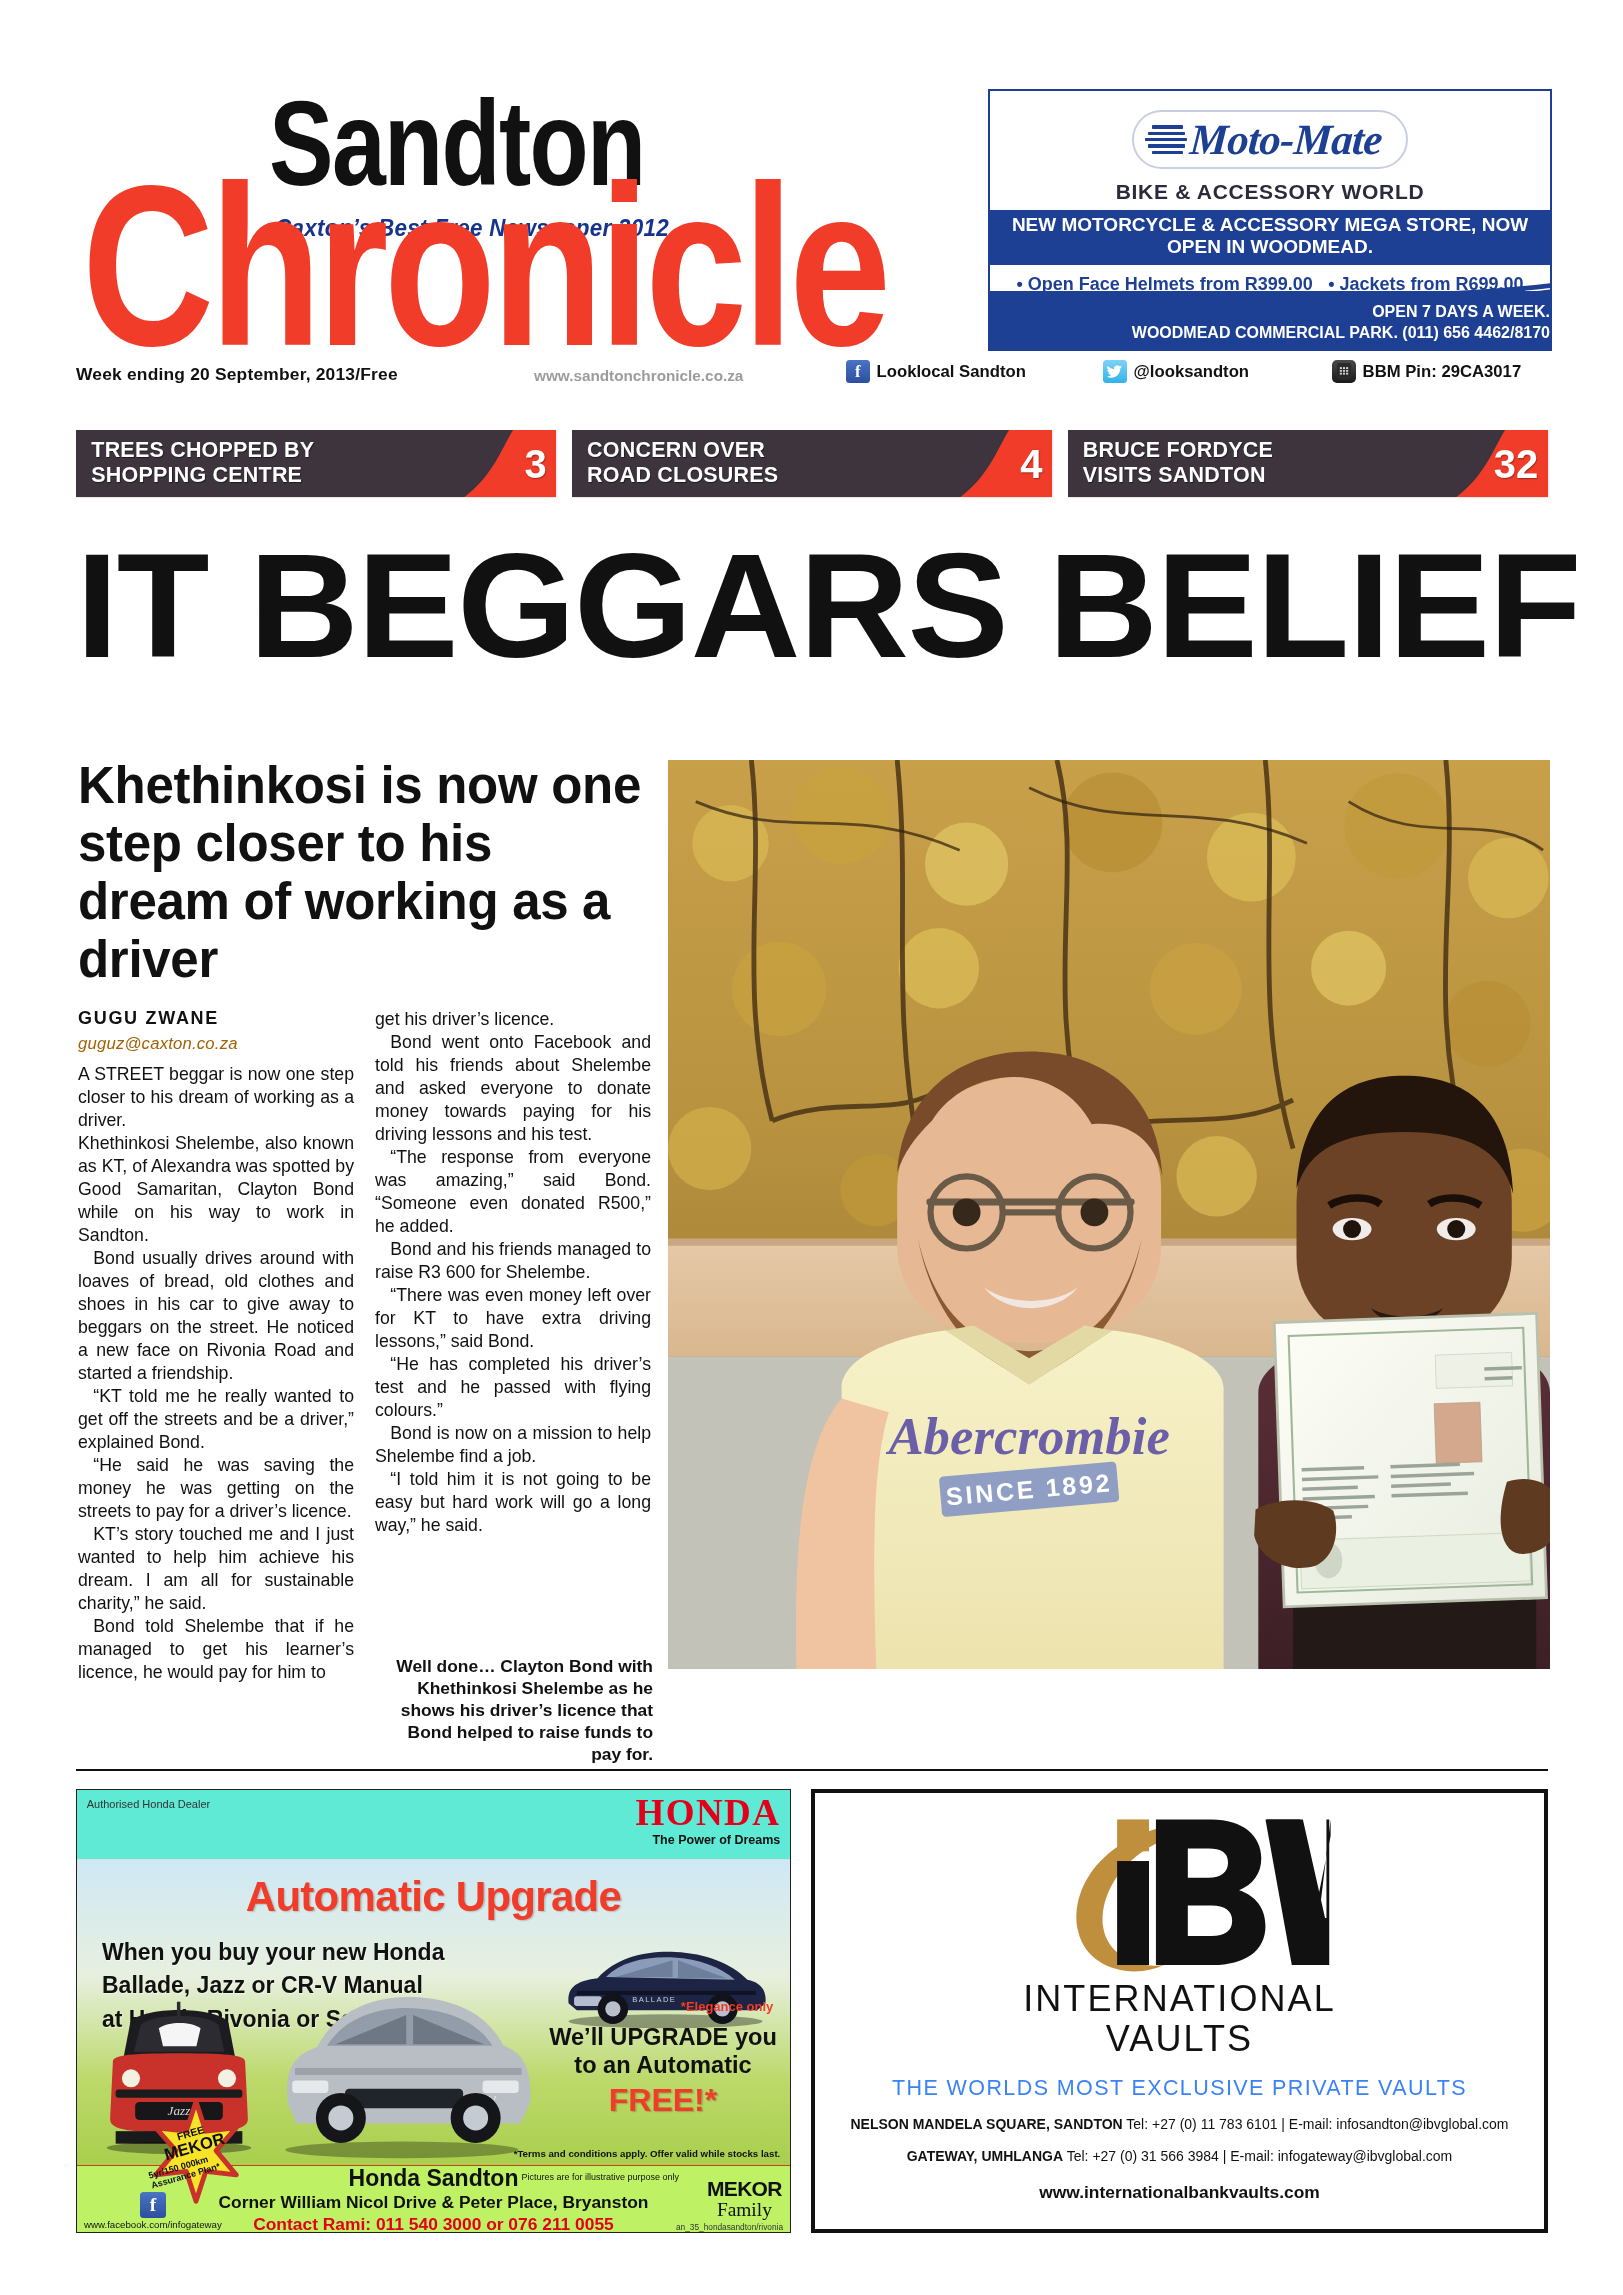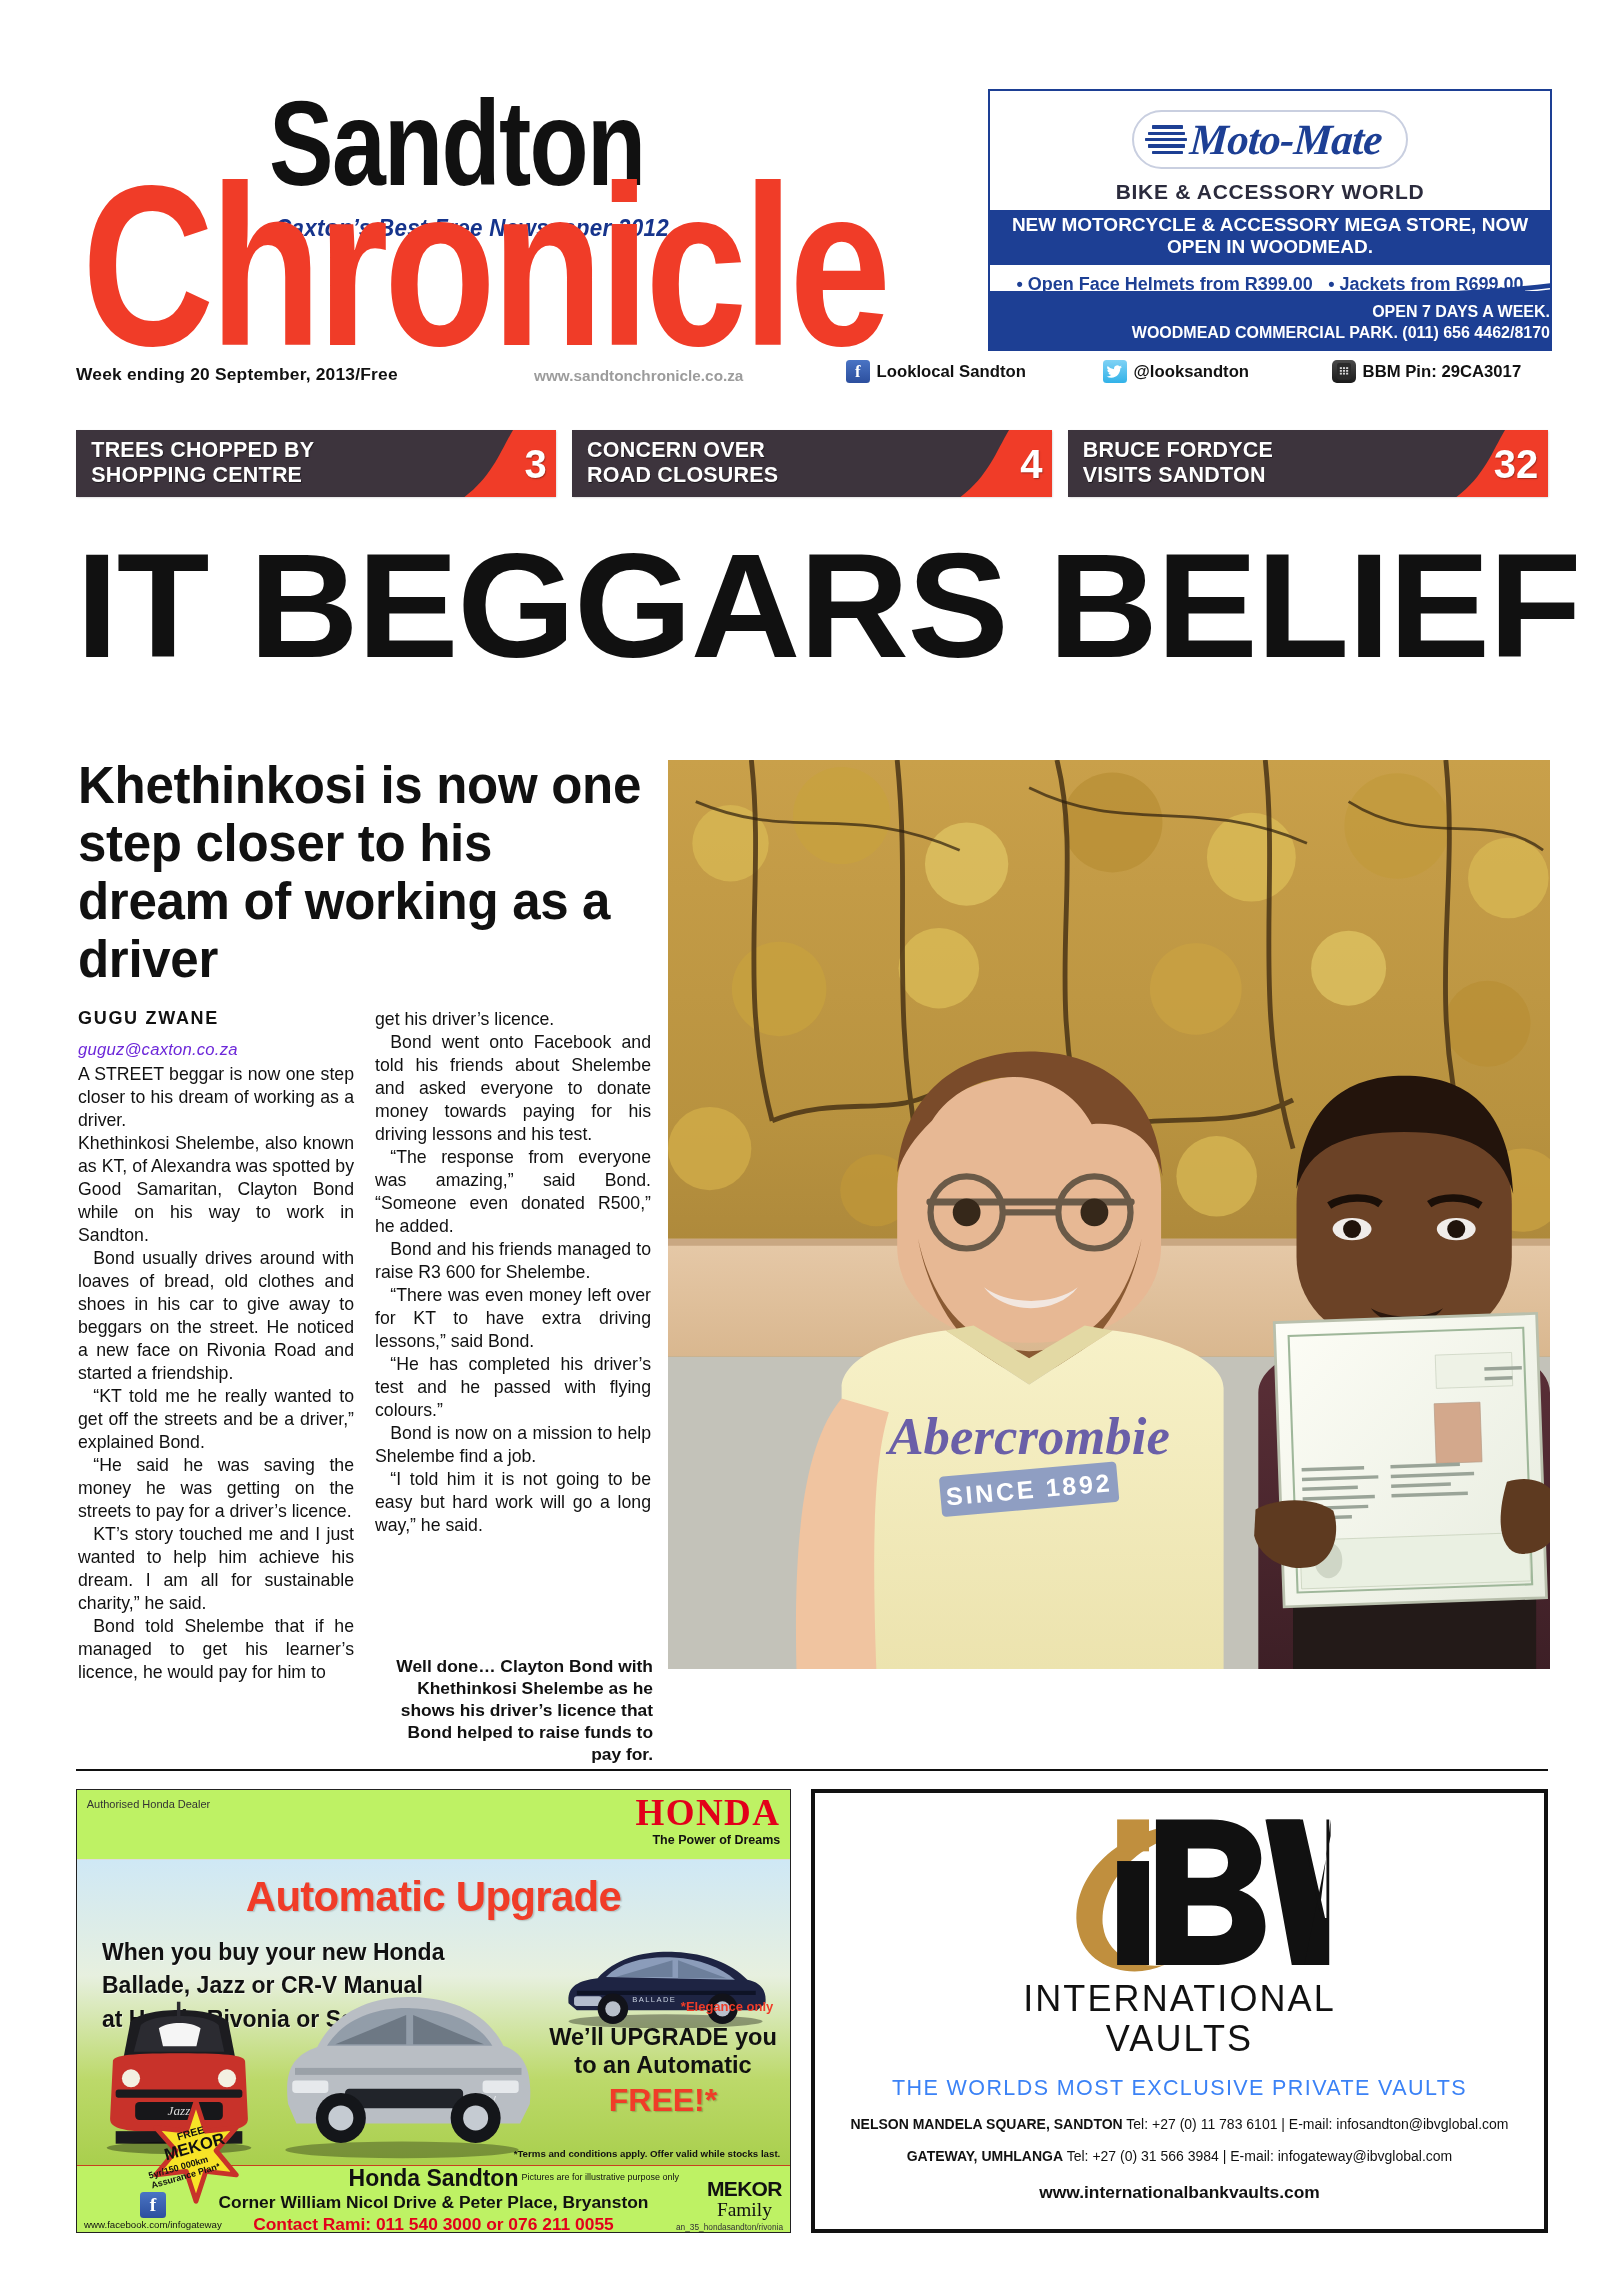--- a/index.html
+++ b/index.html
@@ -137,21 +137,21 @@
   .subhead{
     position:absolute;left:78px;top:757px;width:576px;
     font-family:"Liberation Sans Narrow","Liberation Sans",sans-serif;
     font-weight:bold;font-size:51px;line-height:1.14;color:#111;
     letter-spacing:-0.3px;
   }
 
   
   .byline{position:absolute;left:78px;top:1008px;width:278px;}
   .by-name{font-weight:bold;font-size:18px;letter-spacing:1.7px;color:#111;}
-  .by-mail{font-style:italic;font-size:16.7px;color:#6d28d9;margin-top:11px;letter-spacing:0.2px;}
+  .by-mail{font-style:italic;font-size:16.7px;color:#a16207;margin-top:5px;letter-spacing:0.2px;}
 
   .col{position:absolute;top:1063px;width:276px;
     font-size:17.7px;line-height:1.30;color:#111;text-align:justify;
     font-family:"Liberation Sans",sans-serif;}
   .col p{margin:0;text-indent:0;}
   .col p.ind{text-indent:15.3px;}
   .col1{left:78px;}
   .col2{left:375px;top:1008px;}
 
   
@@ -164,21 +164,21 @@
     text-align:right;font-weight:bold;font-size:17.4px;line-height:1.26;color:#111;
   }
 
   
   .hrule{position:absolute;left:76px;top:1769px;width:1472px;height:2.1px;background:#111;}
 
   .honda{
     position:absolute;left:76px;top:1789px;width:715px;height:444px;
     border:1.4px solid #222;box-sizing:border-box;background:#fff;overflow:hidden;
   }
-  .honda-top{height:69px;position:relative;background:#bef264;border-bottom:0.7px solid #ddd;}
+  .honda-top{height:69px;position:relative;background:#5eead4;border-bottom:0.7px solid #ddd;}
   .honda-dealer{position:absolute;left:9.7px;top:8.3px;font-size:11px;color:#333;
     font-family:"Liberation Sans Narrow","Liberation Sans",sans-serif;}
   .honda-logo{position:absolute;right:9.7px;top:4.2px;text-align:right;}
   .honda-word{font-family:"Liberation Serif",serif;font-weight:bold;font-size:37px;color:#e2001a;letter-spacing:1.4px;line-height:1;}
   .honda-slogan{font-size:12.5px;font-weight:bold;color:#111;margin-top:1.4px;
     font-family:"Liberation Sans Narrow","Liberation Sans",sans-serif;}
   .honda-body{position:relative;height:305px;
     background:linear-gradient(180deg,#cfe8f5 0%,#e7f0df 38%,#bcd96a 72%,#a9cf4d 100%);}
   .honda-head{position:absolute;left:0;right:0;top:12.5px;text-align:center;
     font-family:"Liberation Sans Narrow","Liberation Sans",sans-serif;

